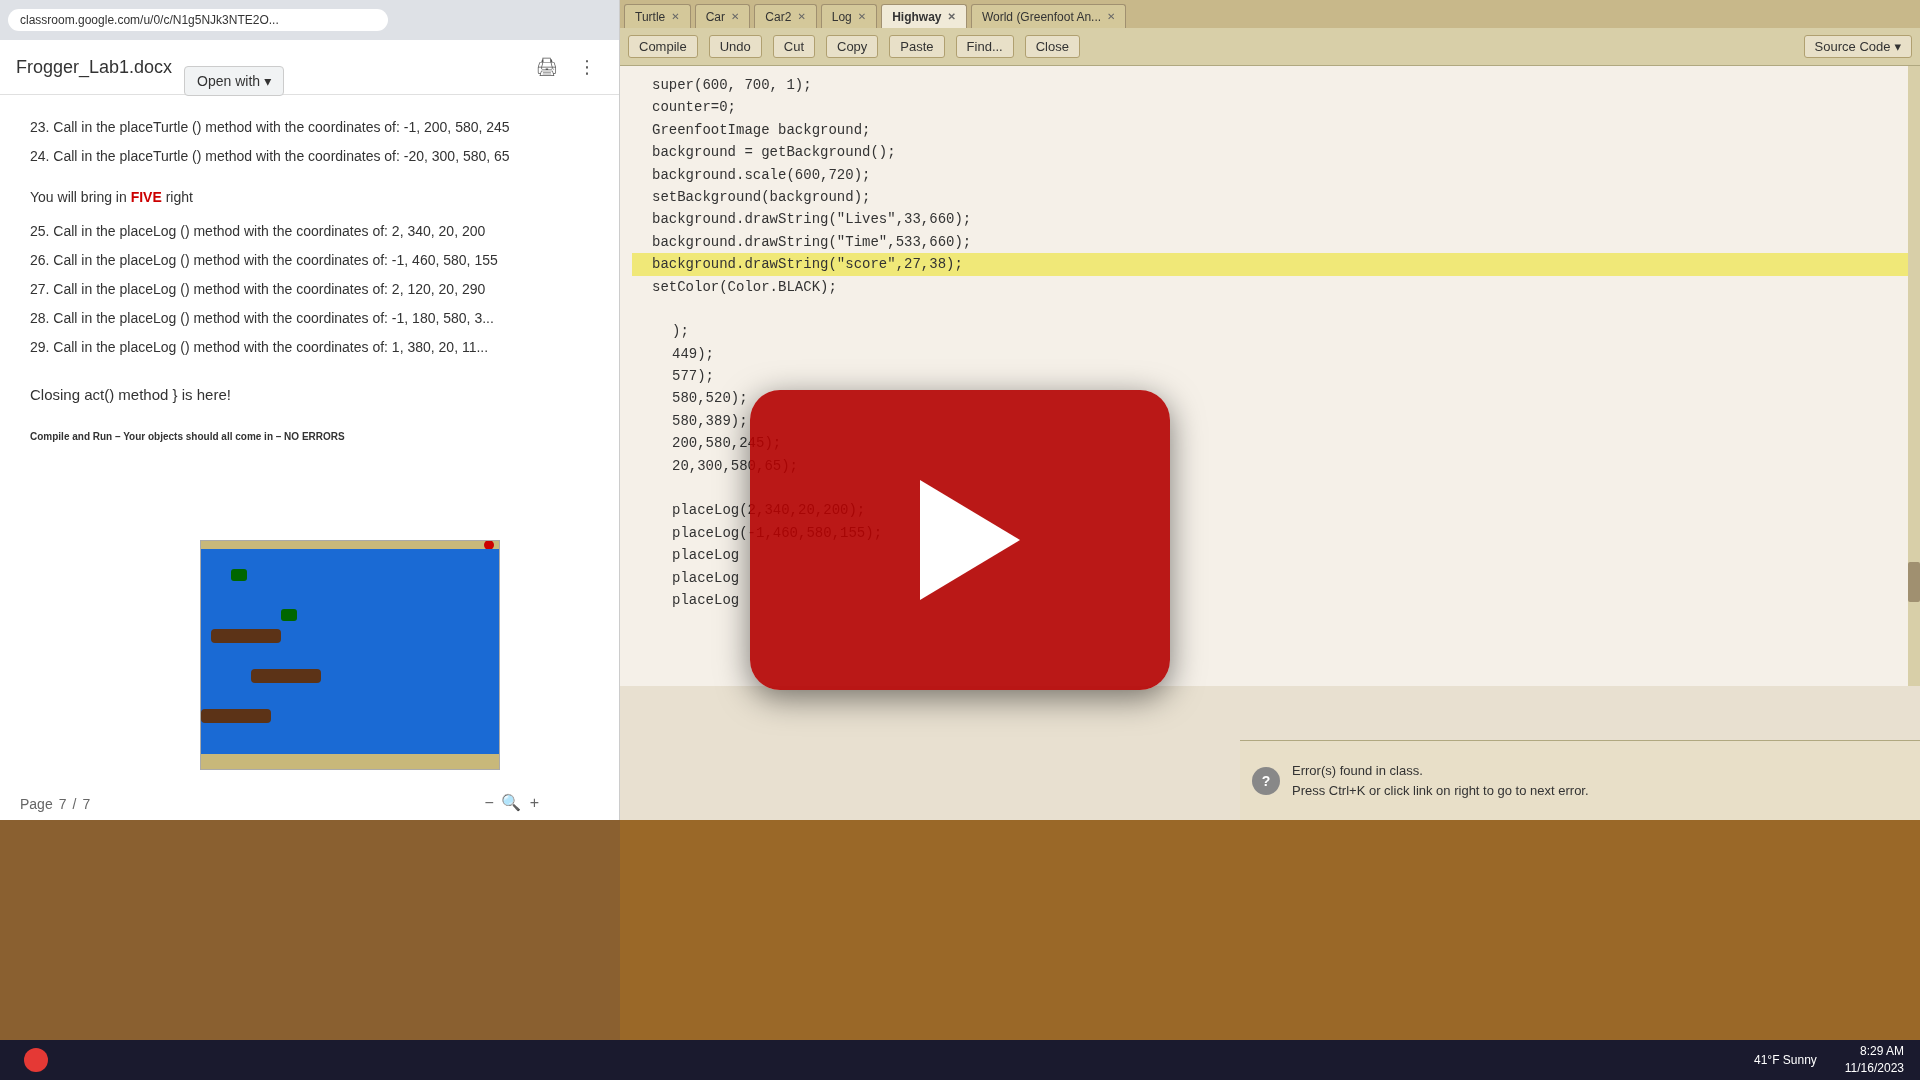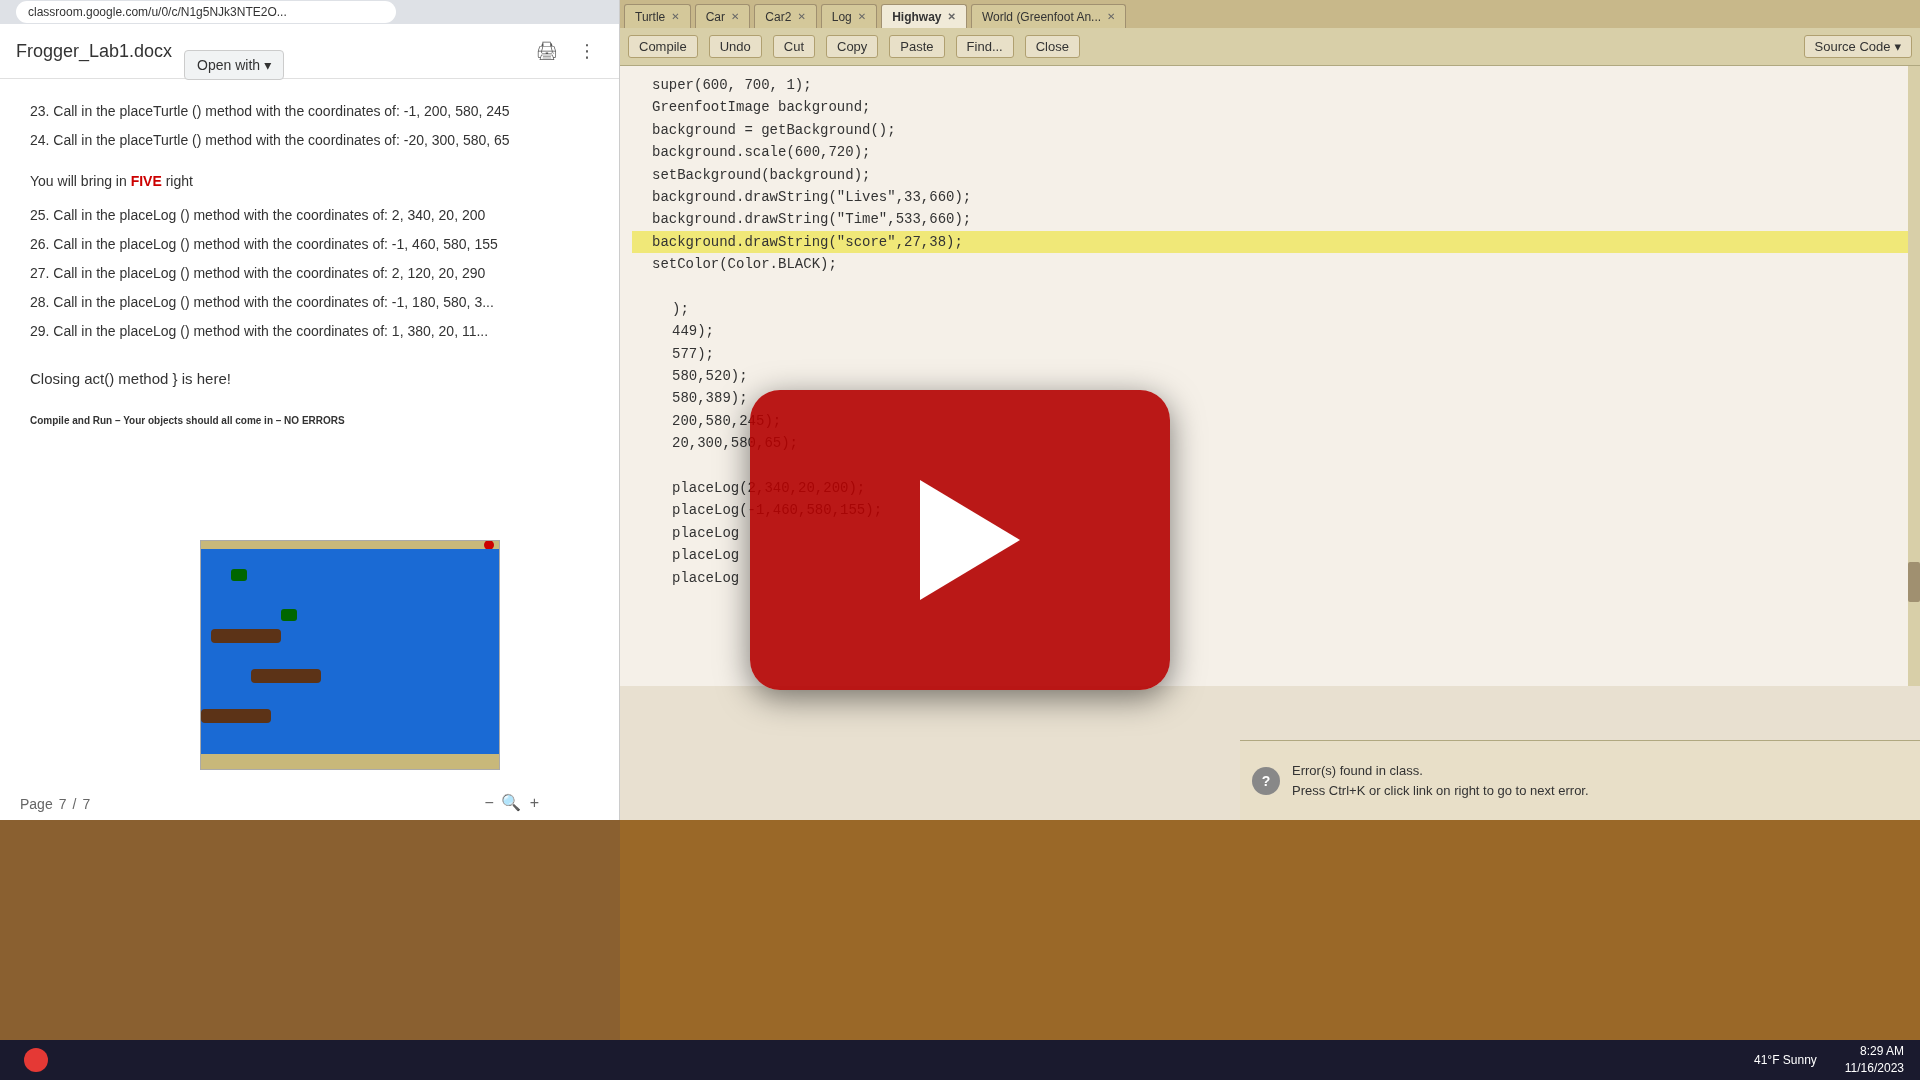--- a/index.html
+++ b/index.html
@@ -28,24 +28,24 @@
       width: 620px;
       height: 820px;
       background: #fff;
       border-right: 1px solid #ccc;
       overflow: hidden;
     }
 
     
     .browser-bar {
       background: #dee1e6;
-      height: 24px;
-      display: flex;
-      align-items: center;
-      padding: 0 16px;
+      height: 40px;
+      display: flex;
+      align-items: center;
+      padding: 0 8px;
       gap: 6px;
     }
 
     .browser-bar .url-bar {
       background: #fff;
       border-radius: 20px;
       padding: 4px 12px;
       font-size: 12px;
       color: #333;
       flex: 1;
@@ -580,20 +580,21 @@
       <button class="ide-btn">Find...</button>
       <button class="ide-btn">Close</button>
       <button class="ide-btn source-code">
         <span>Source Code</span>
         <span>▾</span>
       </button>
     </div>
 
     <div class="code-editor">
       <span class="code-line indent1">super(600, 700, 1);</span>
+      <span class="code-line indent1">counter=0;</span>
       <span class="code-line indent1">GreenfootImage background;</span>
       <span class="code-line indent1">background = getBackground();</span>
       <span class="code-line indent1">background.scale(600,720);</span>
       <span class="code-line indent1">setBackground(background);</span>
       <span class="code-line indent1">background.drawString("Lives",33,660);</span>
       <span class="code-line indent1">background.drawString("Time",533,660);</span>
       <span class="code-highlight code-line indent1">background.drawString("score",27,38);</span>
       <span class="code-line indent1">setColor(Color.BLACK);</span>
       <span class="code-line">&nbsp;</span>
       <span class="code-line indent2">);</span>

